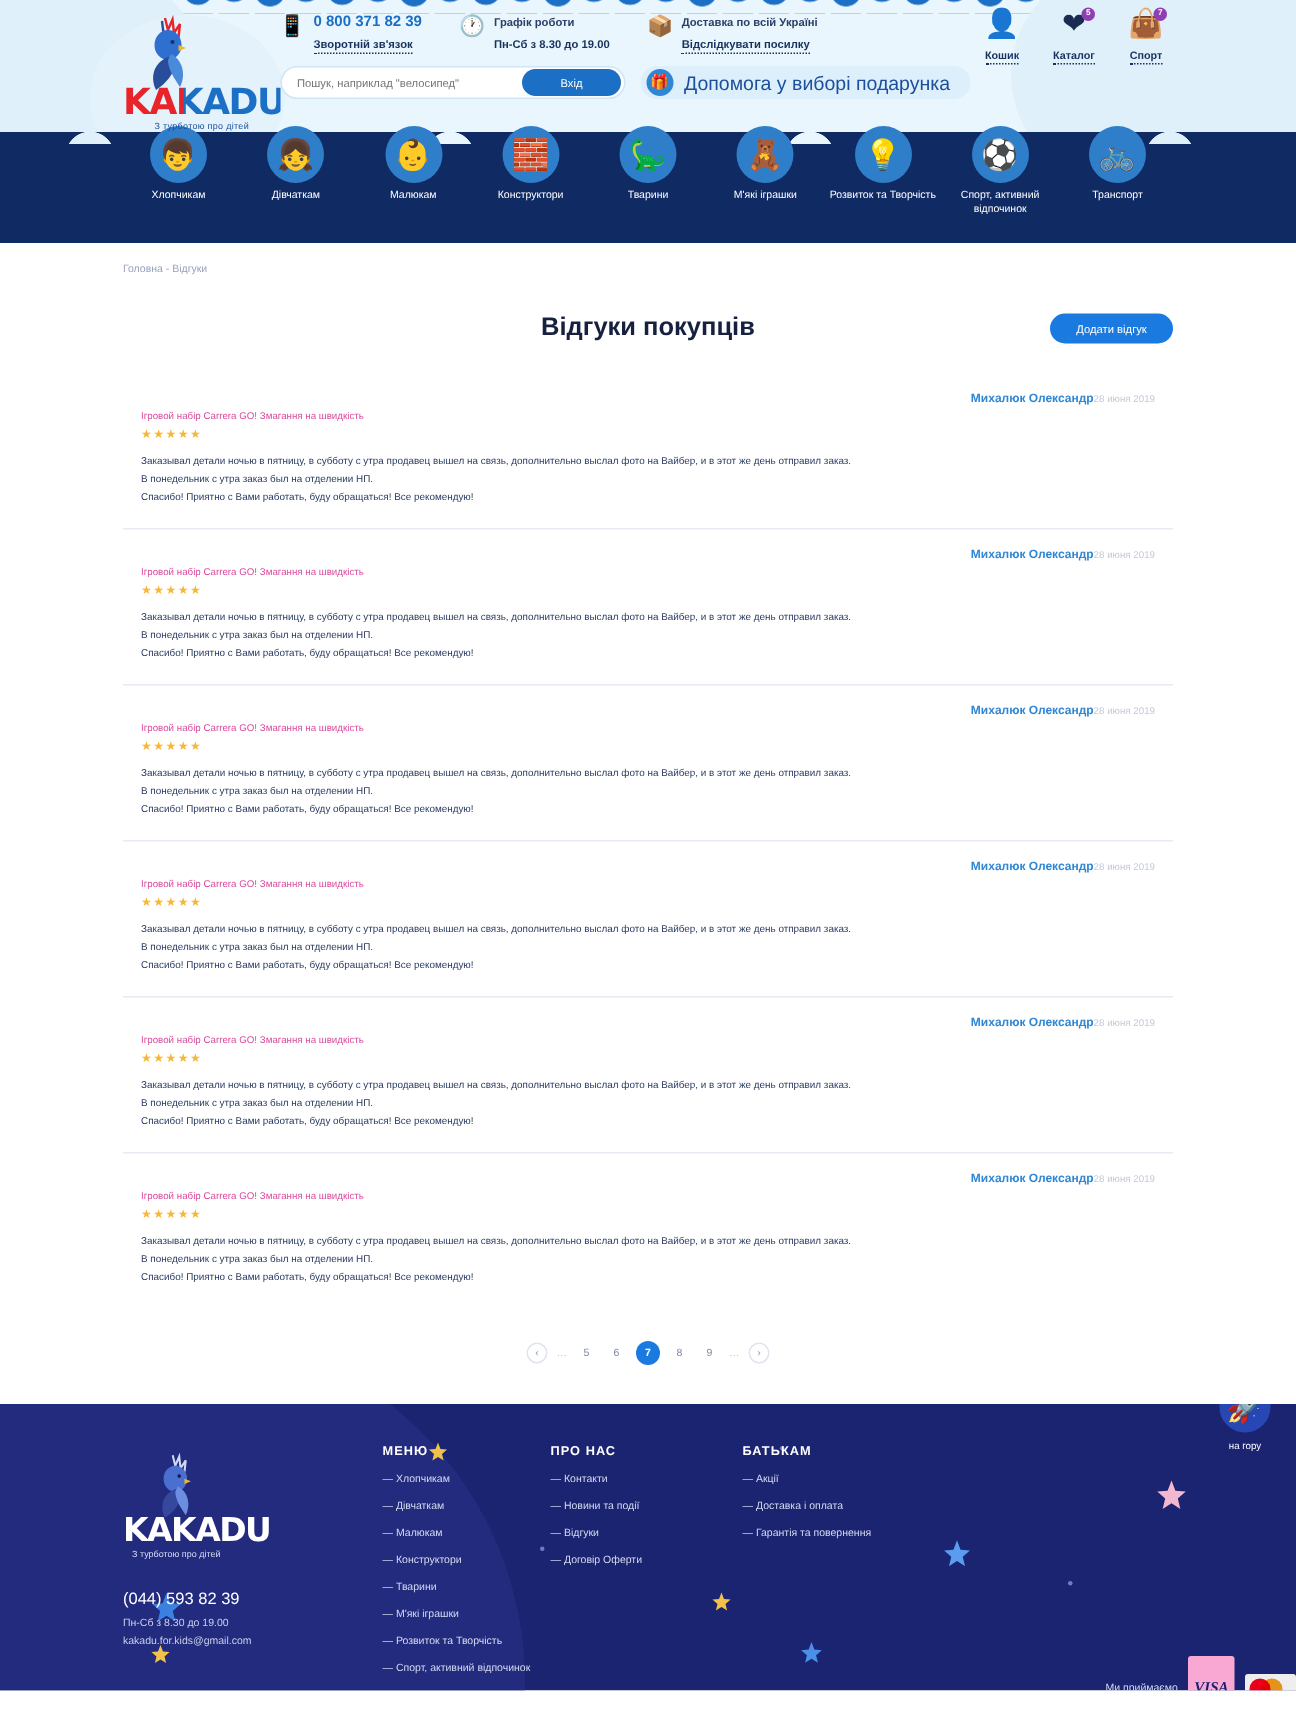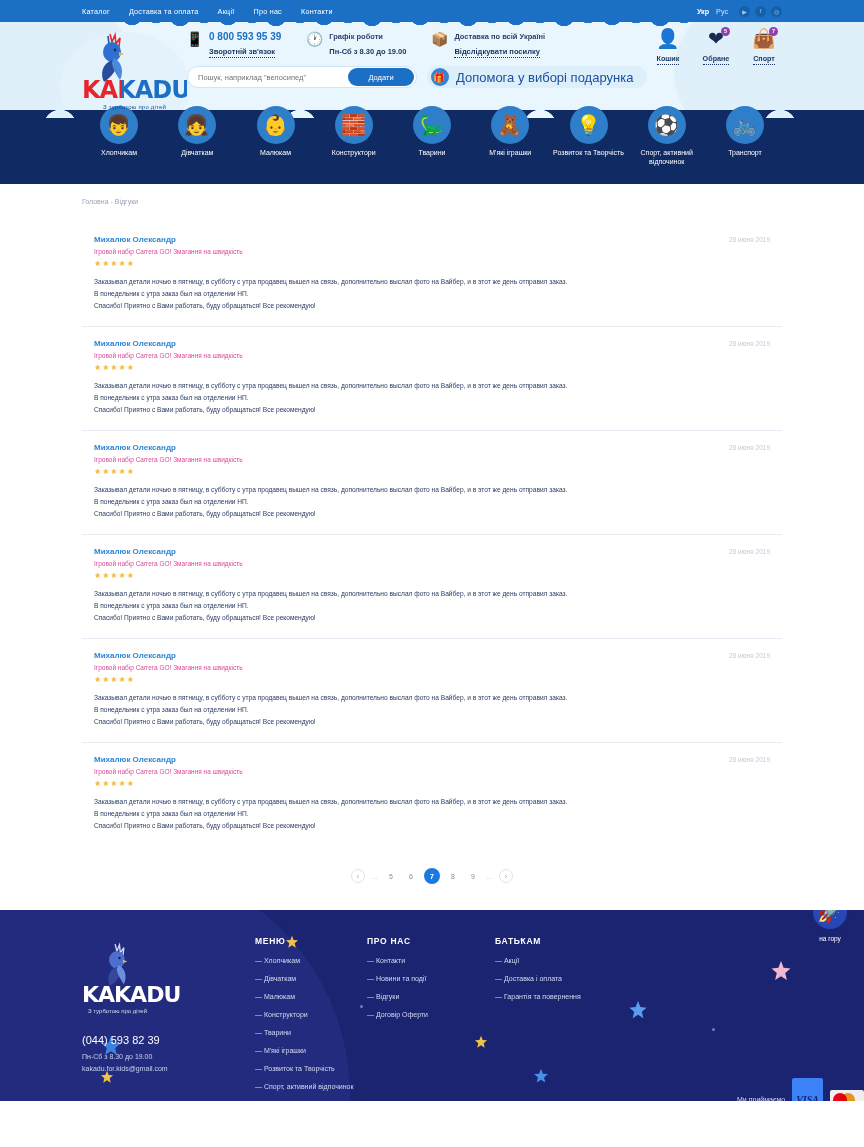--- a/index.html
+++ b/index.html
@@ -134,21 +134,21 @@
   .addbtn{
     position:absolute;right:0;top:8px;background:#1b7ae0;color:#fff;border:none;border-radius:14px;
     width:82px;height:20px;font-size:7.5px;cursor:pointer;font-family:inherit;
   }
 
   .reviews{display:flex;flex-direction:column}
   .review{
     border-bottom:1px solid #e7eaf2;padding:12px 12px 14px 12px;position:relative;
   }
   .review:last-child{border-bottom:none}
-  .rv-head{display:flex;justify-content:space-between;align-items:baseline}
+  .rv-head{display:flex;justify-content:flex-end;align-items:baseline}
   .rv-name{font-size:8px;font-weight:bold;color:#2f86d4}
   .rv-date{font-size:6.5px;color:#c3cad8}
   .rv-prod{font-size:6.5px;color:#d94b9c;margin-top:4px}
   .stars{margin-top:4px;font-size:8px;color:#f6b731;letter-spacing:1px}
   .rv-body{margin-top:8px}
   .rv-body p{font-size:6.6px;color:#2a3c63;line-height:12px}
 
   
   .pager{display:flex;justify-content:center;align-items:center;gap:6px;margin-top:22px}
   .pager .pg{
@@ -194,62 +194,40 @@
   .rocket .rc{
     width:40px;height:40px;border-radius:50%;background:#2747b5;margin:0 auto;
     display:flex;align-items:center;justify-content:center;font-size:20px;
     border:3px solid #1b2470;
   }
   .rocket .rt{font-size:6.5px;color:#fff;margin-top:3px}
 
   .pay{position:absolute;right:0;top:168px;display:flex;align-items:center;gap:7px;z-index:3}
   .pay .lbl{font-size:7px;color:#d4daf1}
   .pay .visa{
-    background:#3b82f6;border-radius:2px;padding:16px 4px;color:#1a1f71;font-weight:bold;
+    background:#f9a8d4;border-radius:2px;padding:16px 4px;color:#1a1f71;font-weight:bold;
     font-style:italic;font-size:10px;font-family:"Liberation Serif",serif;
   }
   .pay .mc{
     width:34px;height:19px;border-radius:2px;background:#eeeeee;position:relative;overflow:hidden;
     display:flex;align-items:center;justify-content:center;
   }
   .pay .mc .c1,.pay .mc .c2{width:14px;height:14px;border-radius:50%;position:absolute;top:2.5px}
   .pay .mc .c1{background:#eb001b;left:3px}
   .pay .mc .c2{background:#f79e1b;left:11px;mix-blend-mode:multiply}
   .pay .mc .mct{position:absolute;bottom:0px;width:100%;text-align:center;font-size:4px;color:#231f20;font-weight:bold;z-index:3}
 
   .star-deco{position:absolute;z-index:1}
   .dot-deco{position:absolute;border-radius:50%;z-index:1}
 </style>
 </head>
 <body>
 
 <div class="page">
 
-  <div class="topbar">
-    <div class="topbar-inner">
-      <nav class="topnav">
-        <a>Каталог</a>
-        <a>Доставка та оплата</a>
-        <a>Акції</a>
-        <a>Про нас</a>
-        <a>Контакти</a>
-      </nav>
-      <div class="topright">
-        <div class="lang">
-          <span class="active">Укр</span>
-          <span>Рус</span>
-        </div>
-        <div class="soc">
-          <i>▶</i>
-          <i>f</i>
-          <i>◎</i>
-        </div>
-      </div>
-    </div>
-  </div>
 
   <div class="header">
     <div class="cloud-top"></div>
     <div class="hdr-bg-circle" style="left:-60px;top:-30px;width:200px;height:180px"></div>
     <div class="hdr-bg-circle" style="left:60px;top:10px;width:130px;height:110px;background:#e4f2fc"></div>
     <div class="hdr-bg-circle" style="right:-40px;top:-40px;width:230px;height:180px"></div>
 
     <div class="hdr-inner">
 
       <div class="logo">
@@ -265,21 +243,21 @@
           </svg>
         </div>
         <div class="word">KAKADU</div>
         <div class="tag">З турботою про дітей</div>
       </div>
 
       <div class="infoblock">
         <div class="info">
           <div class="ic">📱</div>
           <div>
-            <div class="t1">0 800 593 95 39</div>
+            <div class="t1">0 800 371 82 39</div>
             <div class="t2">Зворотній зв'язок</div>
           </div>
         </div>
         <div class="info">
           <div class="ic">🕐</div>
           <div>
             <div class="t1 plain">Графік роботи</div>
             <div class="t2 nolink">Пн-Сб з 8.30 до 19.00</div>
           </div>
         </div>
@@ -293,33 +271,33 @@
       </div>
 
       <div class="acct">
         <div class="it">
           <span class="gl">👤</span>
           <span class="lb">Кошик</span>
         </div>
         <div class="it">
           <span class="badge">5</span>
           <span class="gl">❤</span>
-          <span class="lb">Обране</span>
+          <span class="lb">Каталог</span>
         </div>
         <div class="it">
           <span class="badge">7</span>
           <span class="gl">👜</span>
           <span class="lb">Спорт</span>
         </div>
       </div>
 
       <div class="searchrow">
         <div class="searchbox">
           <input type="text" placeholder="Пошук, наприклад &quot;велосипед&quot;" style="">
-          <button class="searchbtn">Додати</button>
+          <button class="searchbtn">Вхід</button>
         </div>
         <div class="giftbox">
           <div class="gic">🎁</div>
           <div class="gtx">Допомога у виборі подарунка</div>
         </div>
       </div>
     </div>
   </div>
 
   <div class="catnav">
@@ -361,20 +339,24 @@
         <div class="circle">🚲</div>
         <div class="nm">Транспорт</div>
       </div>
     </div>
   </div>
 
   <div class="content">
     <div class="wrap">
       <div class="crumbs">Головна - Відгуки</div>
 
+      <div class="titlerow">
+        <div class="ptitle">Відгуки покупців</div>
+        <button class="addbtn">Додати відгук</button>
+      </div>
 
       <div class="reviews">
 
         <div class="review">
           <div class="rv-head">
             <span class="rv-name">Михалюк Олександр</span>
             <span class="rv-date">28 июня 2019</span>
           </div>
           <div class="rv-prod">Ігровой набір Carrera GO! Змагання на швидкість</div>
           <div class="stars">★★★★★</div>

